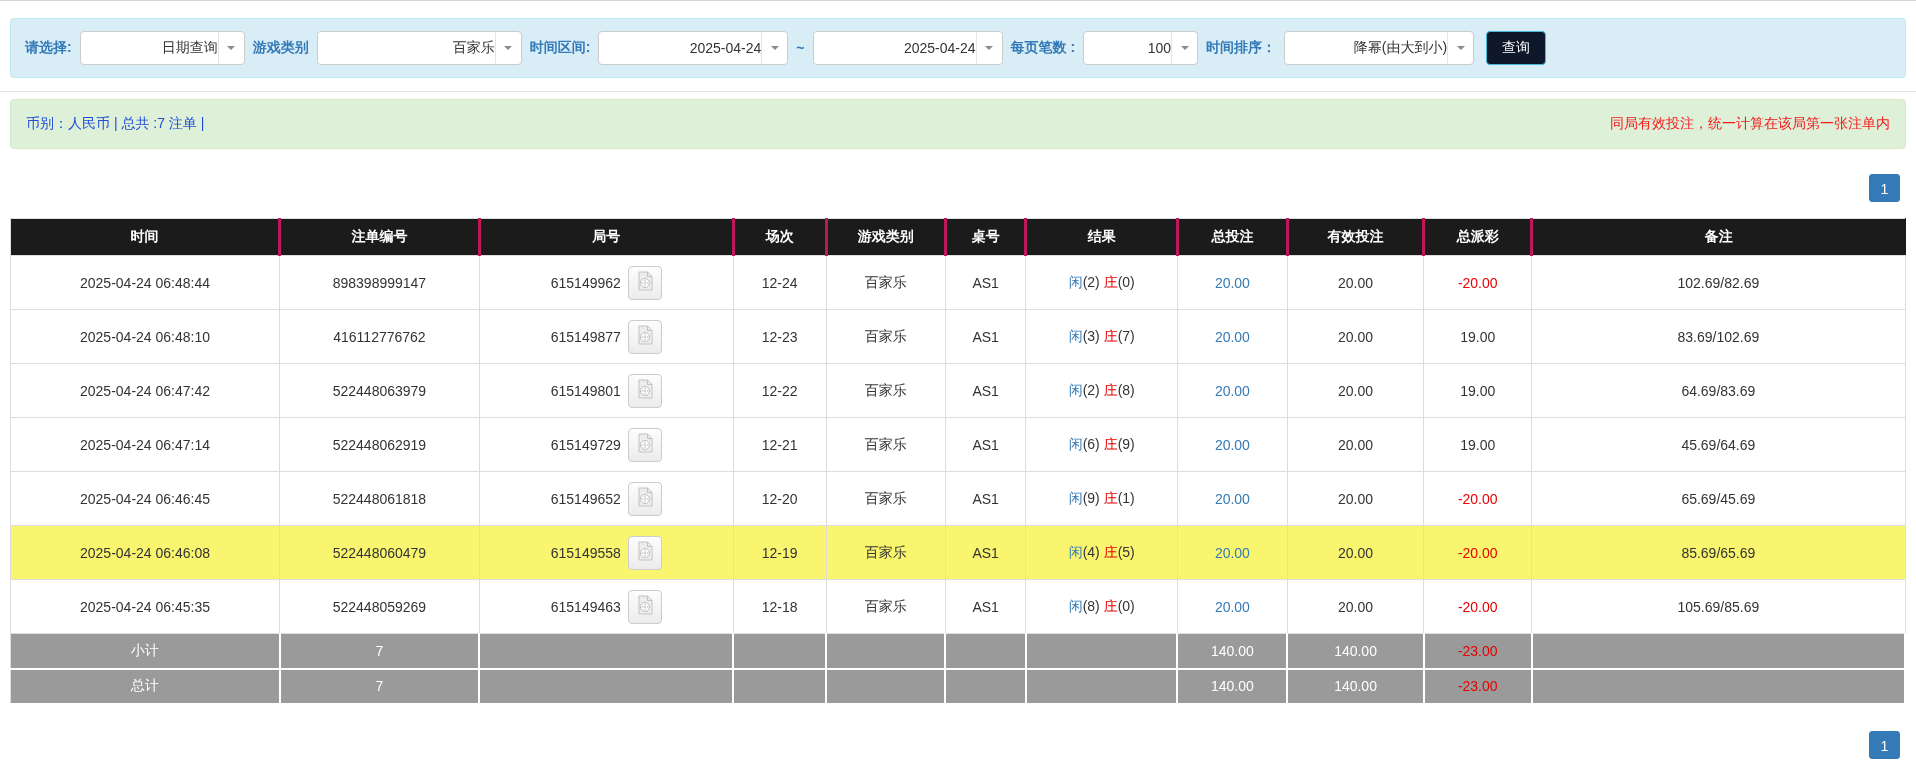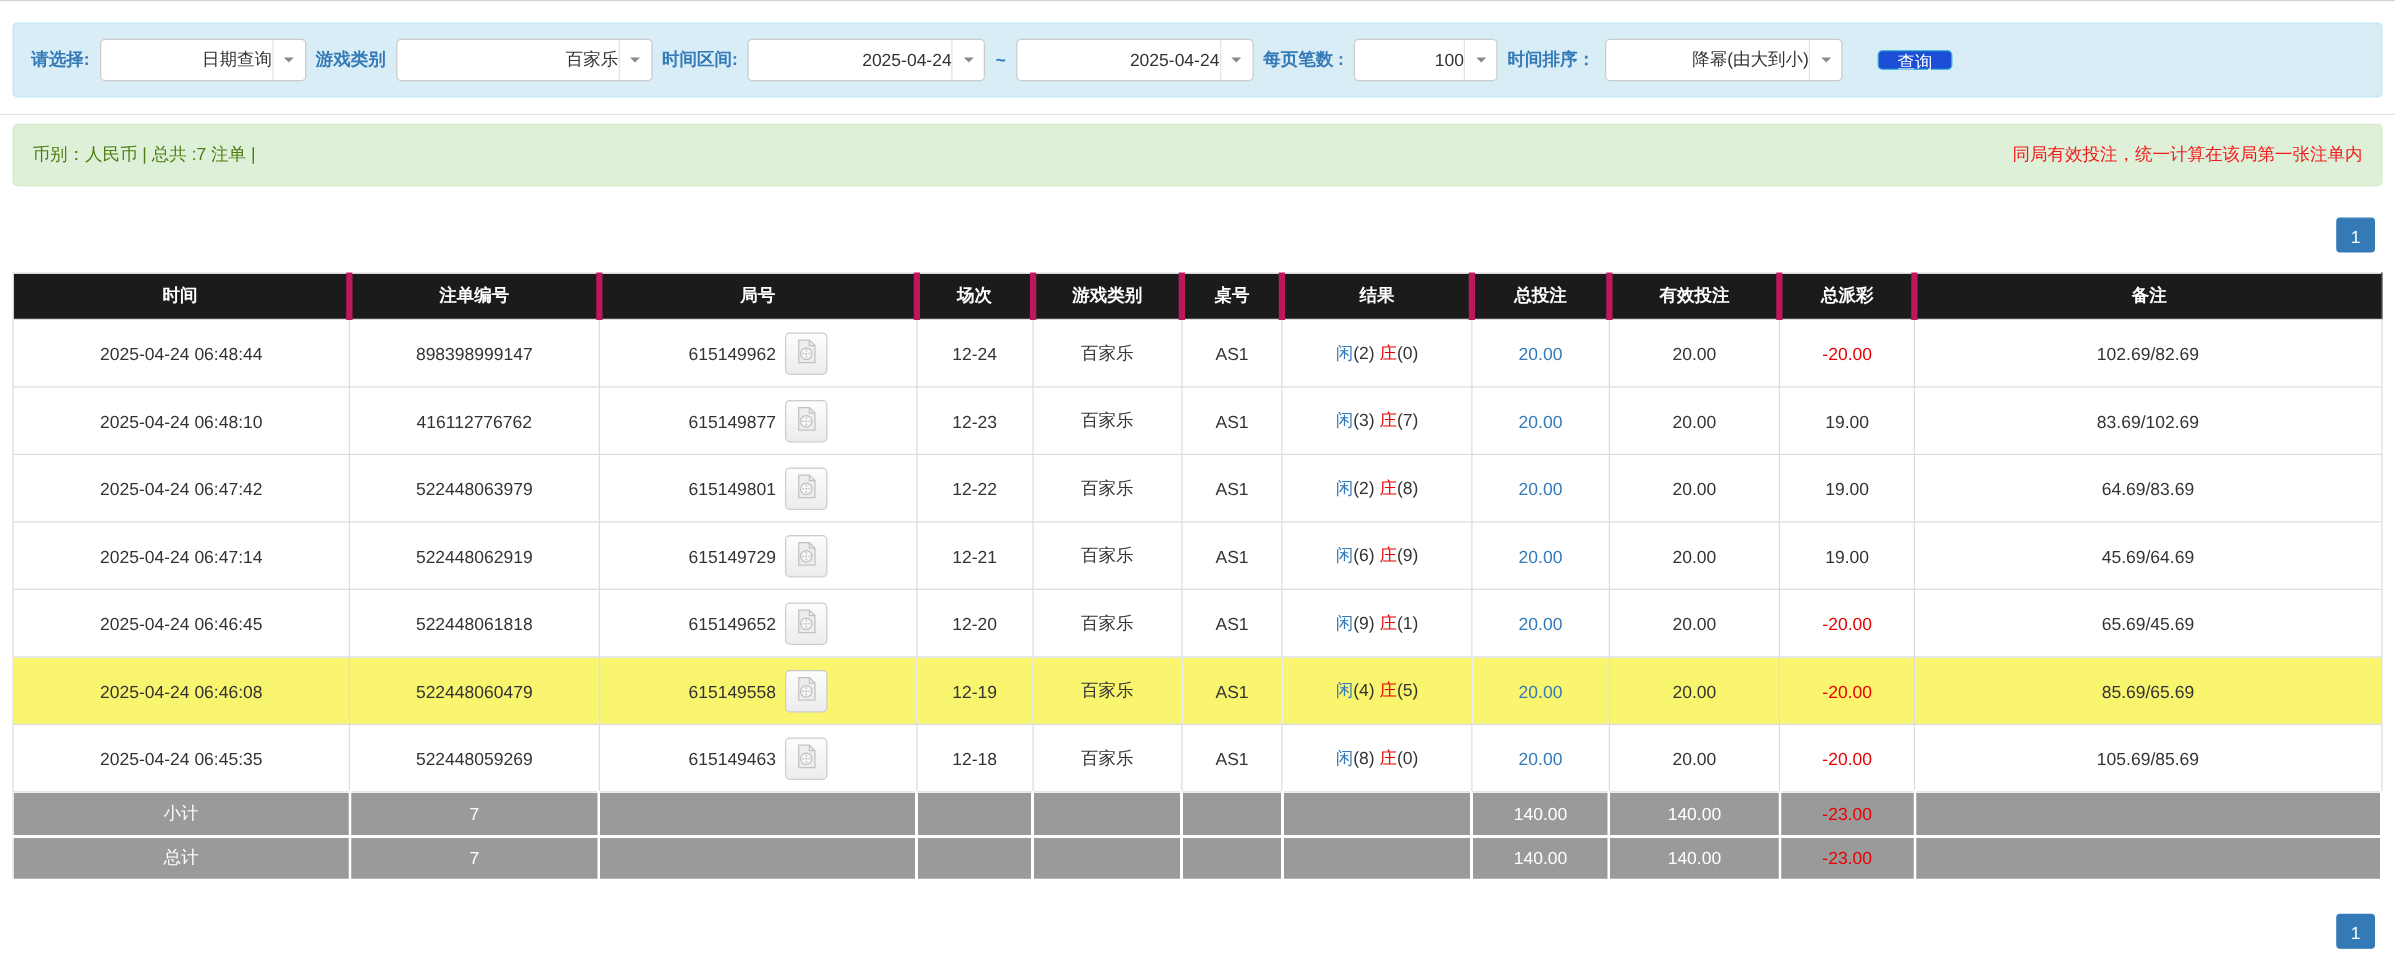--- a/index.html
+++ b/index.html
@@ -29,57 +29,57 @@
     color: #333; cursor: pointer;
   }
   .combo-text { padding-left: 10px; white-space: nowrap; overflow: hidden; }
   .combo-arrow {
     width: 26px; height: 100%; display: flex; align-items: center; justify-content: center;
     border-left: 1px solid #e4e4e4; flex: none;
   }
   .arr { width: 0; height: 0; border: 4px solid transparent; border-top-color: #8a8a8a; margin-top: 4px; }
   .w165 { width: 165px; } .w205 { width: 205px; } .w190 { width: 190px; } .w115 { width: 115px; }
   .btn-search {
-    height: 16px; padding: 0 15px; background: #1d4ed8; border: 1px solid #46b8da;
-    border-radius: 4px; color: #fff; font-size: 14px; cursor: pointer; margin-left: 20px;
+    height: 34px; padding: 0 15px; background: #0f172a; border: 1px solid #46b8da;
+    border-radius: 4px; color: #fff; font-size: 14px; cursor: pointer; margin-left: 4px;
     font-family: inherit;
   }
 
   
   .divider { margin-top: 13px; border-bottom: 1px solid #e5e5e5; }
 
   
   .info-bar {
     margin-top: 7px; height: 50px;
     background: #dff0d8; border: 1px solid #d6e9c6; border-radius: 4px;
     display: flex; align-items: center; justify-content: space-between;
     padding: 0 15px; font-size: 14px;
   }
-  .info-left { color: #4d7c0f; }
+  .info-left { color: #1d4ed8; }
   .info-right { color: #f21b1b; }
 
   
   .pager { text-align: right; padding-right: 6px; }
   .pager.top { margin-top: 25px; }
   .pager.bottom { margin-top: 26px; }
   .page-btn {
     display: inline-block; min-width: 31px; height: 28px; line-height: 28px;
     background: #337ab7; border: 1px solid #337ab7; border-radius: 3px;
     color: #fff; font-size: 14px; text-align: center; cursor: pointer;
   }
 
   
   table.records {
     width: 100%; margin-top: 16px;
     border-collapse: collapse; table-layout: fixed; font-size: 14px;
     border: 1px solid #ddd;
   }
   table.records th {
     background: #1b1b1b; color: #fff; font-weight: bold; height: 37px;
-    border-right: 5px solid #be185d; border-bottom: 1px solid #ddd;
+    border-right: 3px solid #be185d; border-bottom: 1px solid #ddd;
     text-align: center;
   }
   table.records th:last-child { border-right: 1px solid #1b1b1b; }
   table.records td {
     height: 54px; text-align: center; background: #fff;
     border-right: 1px solid #ddd; border-bottom: 1px solid #ddd;
     overflow: hidden; white-space: nowrap;
   }
   tr.hl td { background: #f9f56e; }
   tr.sum td {

